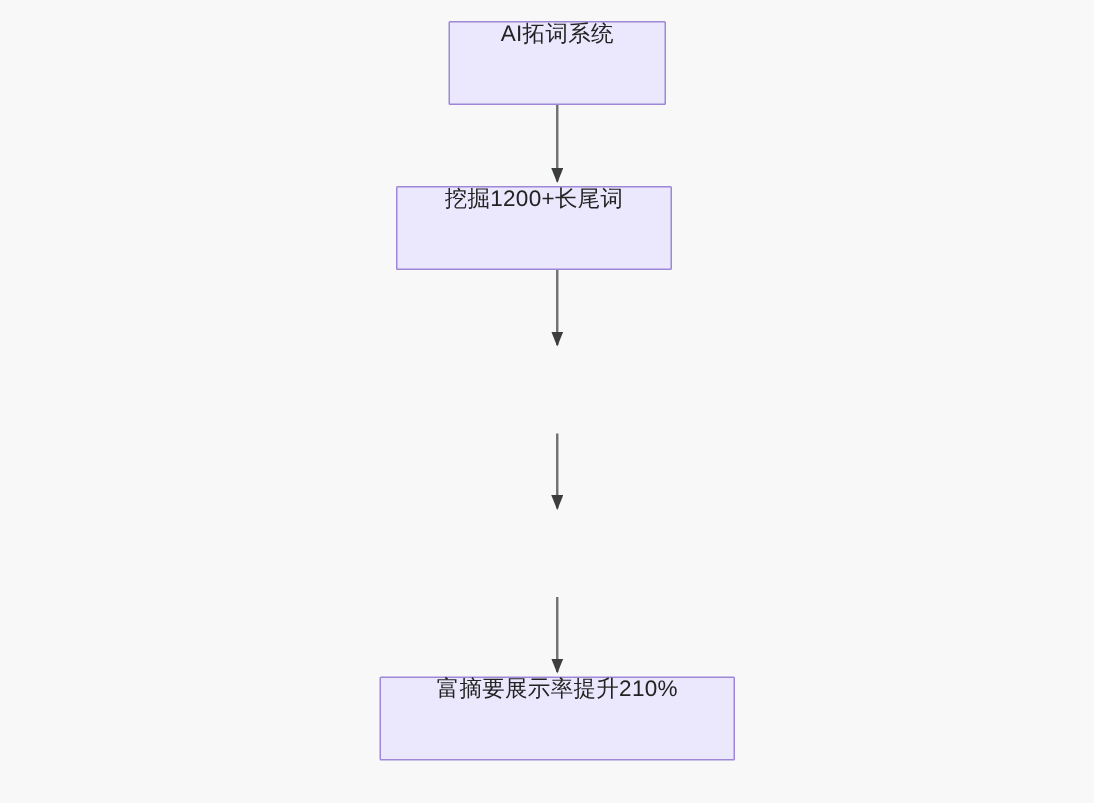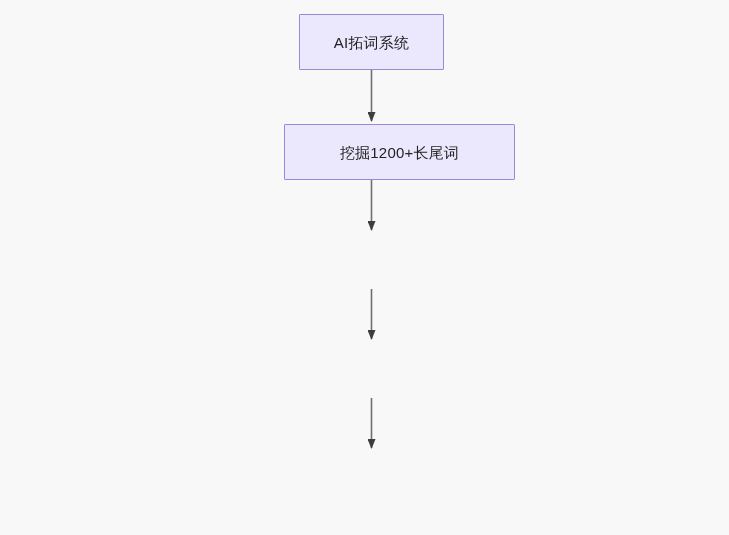--- a/index.html
+++ b/index.html
@@ -20,38 +20,38 @@
     height: 535px;
   }
 
   .node {
     position: absolute;
     box-sizing: border-box;
     background: #ebe8fd;
     border: 1px solid #9d87d6;
     border-radius: 1px;
     display: flex;
-    align-items: center;
+    align-items: flex-start;
     justify-content: center;
     height: 56px;
     color: #232323;
     font-size: 15px;
     letter-spacing: 0.2px;
     white-space: nowrap;
   }
 
   .node-label {
     display: block;
     line-height: 1;
     padding: 0 2px;
   }
 
   
   .node-1 { left: 299px; top: 14px;  width: 145px; }
-  .node-2 { left: 284px; top: 124px; width: 231px; }
+  .node-2 { left: 264px; top: 124px; width: 184px; }
   .node-3 { left: 262px; top: 233px; width: 219px; }
   .node-4 { left: 265px; top: 342px; width: 213px; }
   .node-5 { left: 253px; top: 451px; width: 237px; }
 
   .edges-layer {
     position: absolute;
     left: 0;
     top: 0;
     width: 729px;
     height: 535px;
@@ -82,14 +82,17 @@
   <div class="node node-1">
     <span class="node-label">AI拓词系统</span>
   </div>
 
   <div class="node node-2">
     <span class="node-label">挖掘1200+长尾词</span>
   </div>
 
 
 
+  <div class="node node-5">
+    <span class="node-label">富摘要展示率提升210%</span>
+  </div>
 
 </div>
 
 </body></html>

